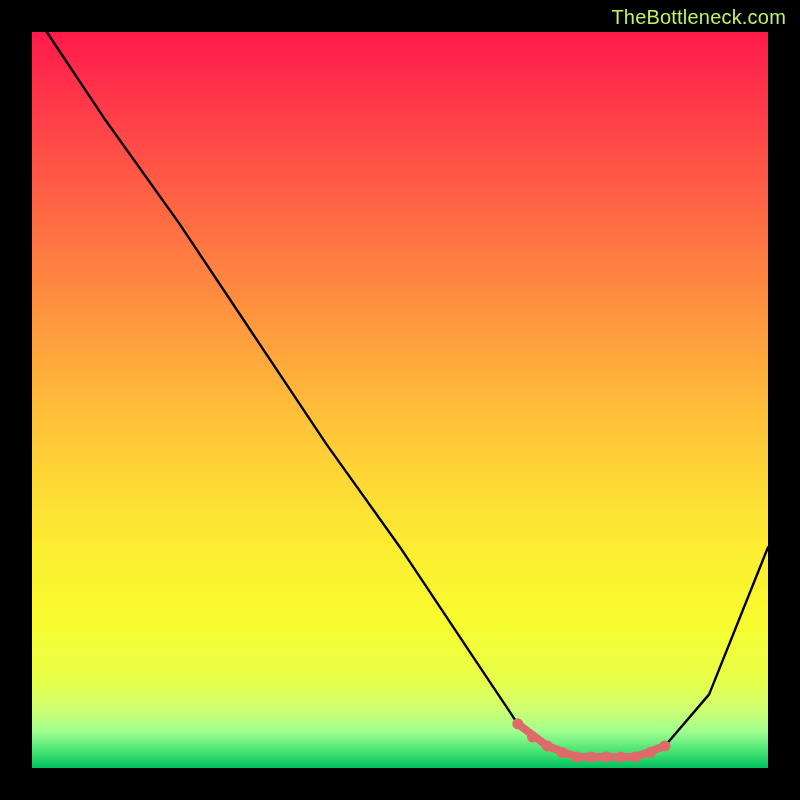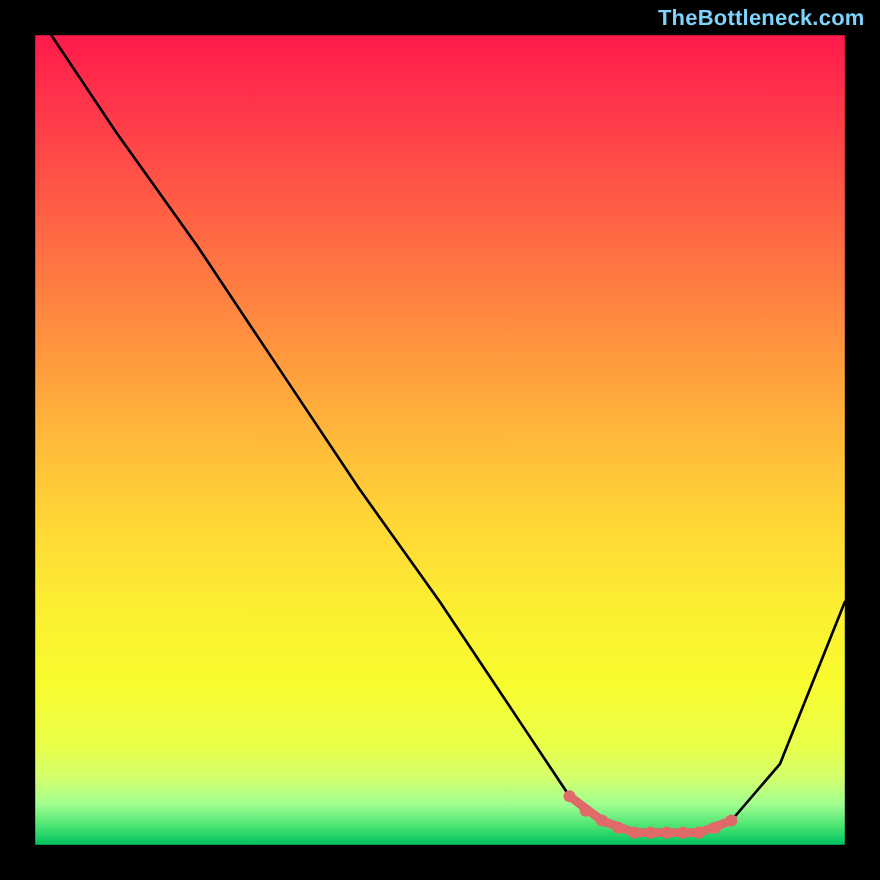--- a/index.html
+++ b/index.html
@@ -40,22 +40,22 @@
       #40e070 98%,
       #00c060 100%
     );
   }
   .watermark {
     position: absolute;
     top: 6px;
     right: 14px;
     font-family: Arial, Helvetica, sans-serif;
     font-size: 20px;
-    font-weight: 700;
-    color: #7dd3fc;
+    font-weight: 400;
+    color: #bef264;
     user-select: none;
     letter-spacing: 0.2px;
   }
   svg.overlay {
     position: absolute;
     left: 32px;
     top: 32px;
     width: 736px;
     height: 736px;
     overflow: visible;

